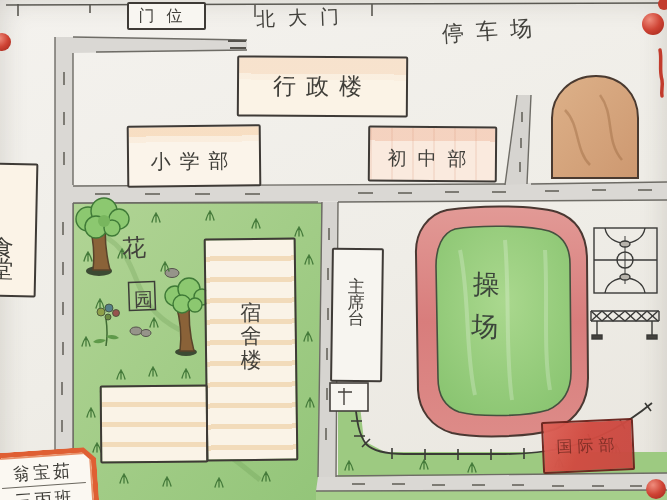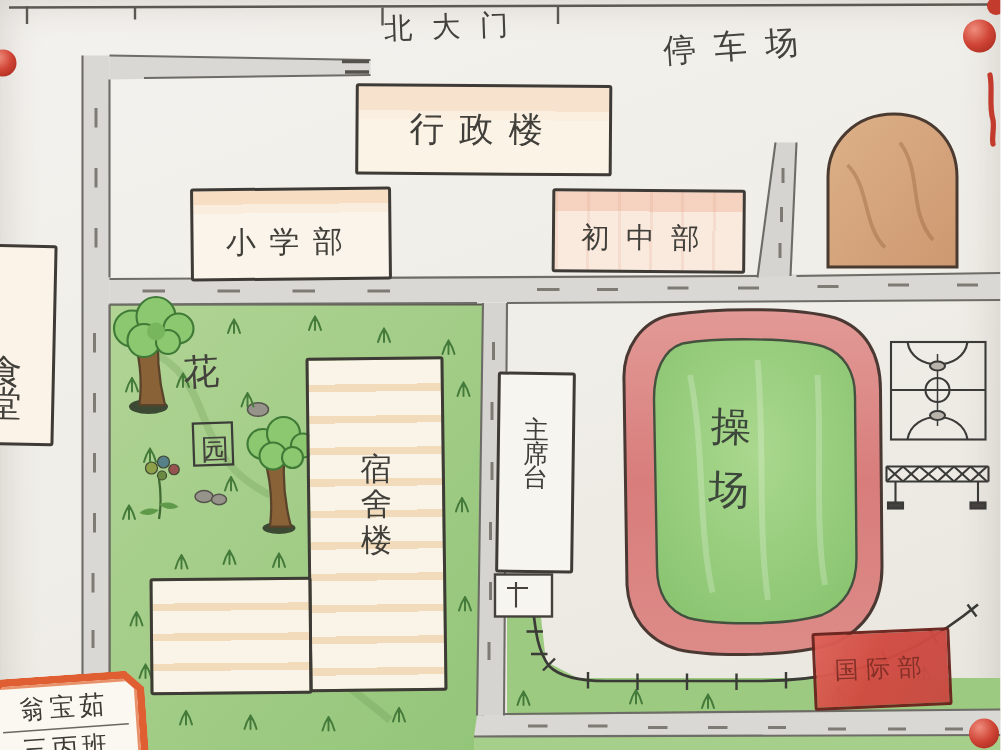--- a/index.html
+++ b/index.html
@@ -259,20 +259,23 @@
     <g>
       <circle cx="653" cy="24" r="11" fill="url(#pinG)"></circle>
       <circle cx="664" cy="4" r="6" fill="#c23b2c"></circle>
       <path d="M660,50 C662,60 659,70 662,80 C663,86 661,91 662,96" stroke="#c23b2c" stroke-width="3.5" fill="none" stroke-linecap="round"></path>
     </g>
     <g>
       <circle cx="656" cy="489" r="10" fill="url(#pinG)"></circle>
     </g>
   </svg>
 
+  <div class="box" id="gatehouse">
+    <span>门位</span>
+  </div>
   <div class="lbl" id="north-gate">北大门</div>
   <div class="lbl" id="parking">停车场</div>
 
   <div class="box" id="admin">
     <span>行政楼</span>
   </div>
   <div class="box" id="primary">
     <span>小学部</span>
   </div>
   <div class="box" id="junior">

